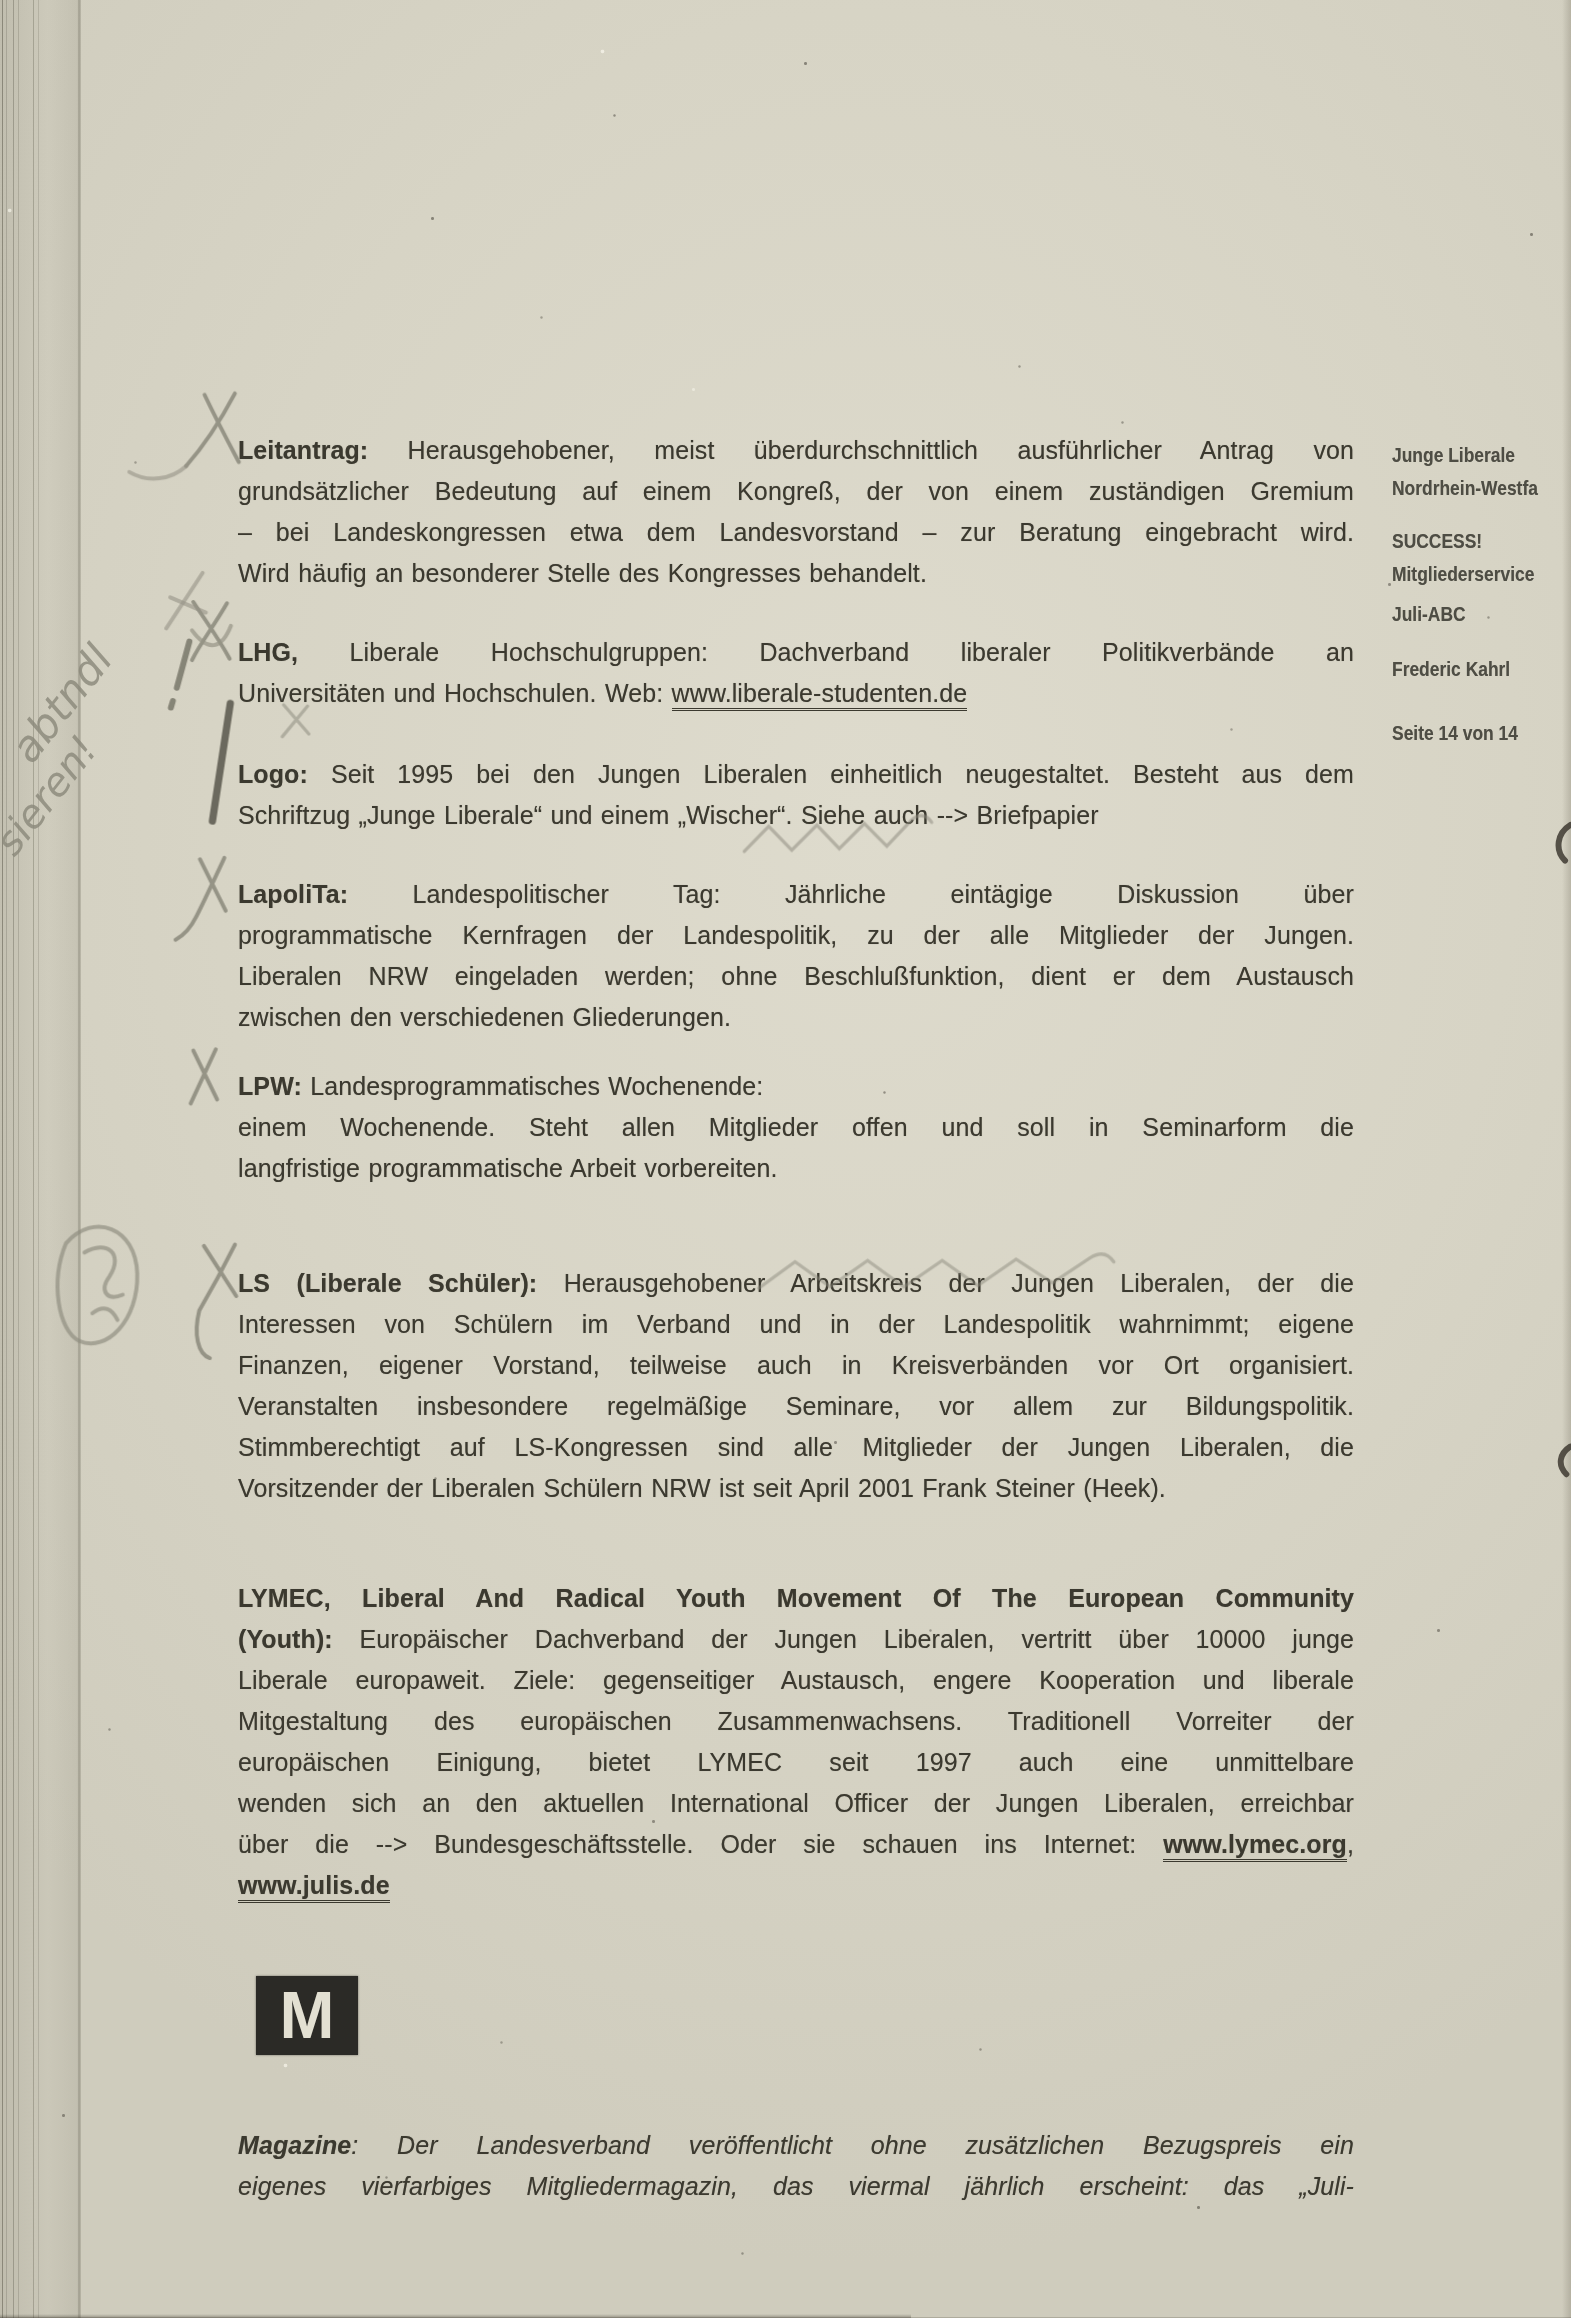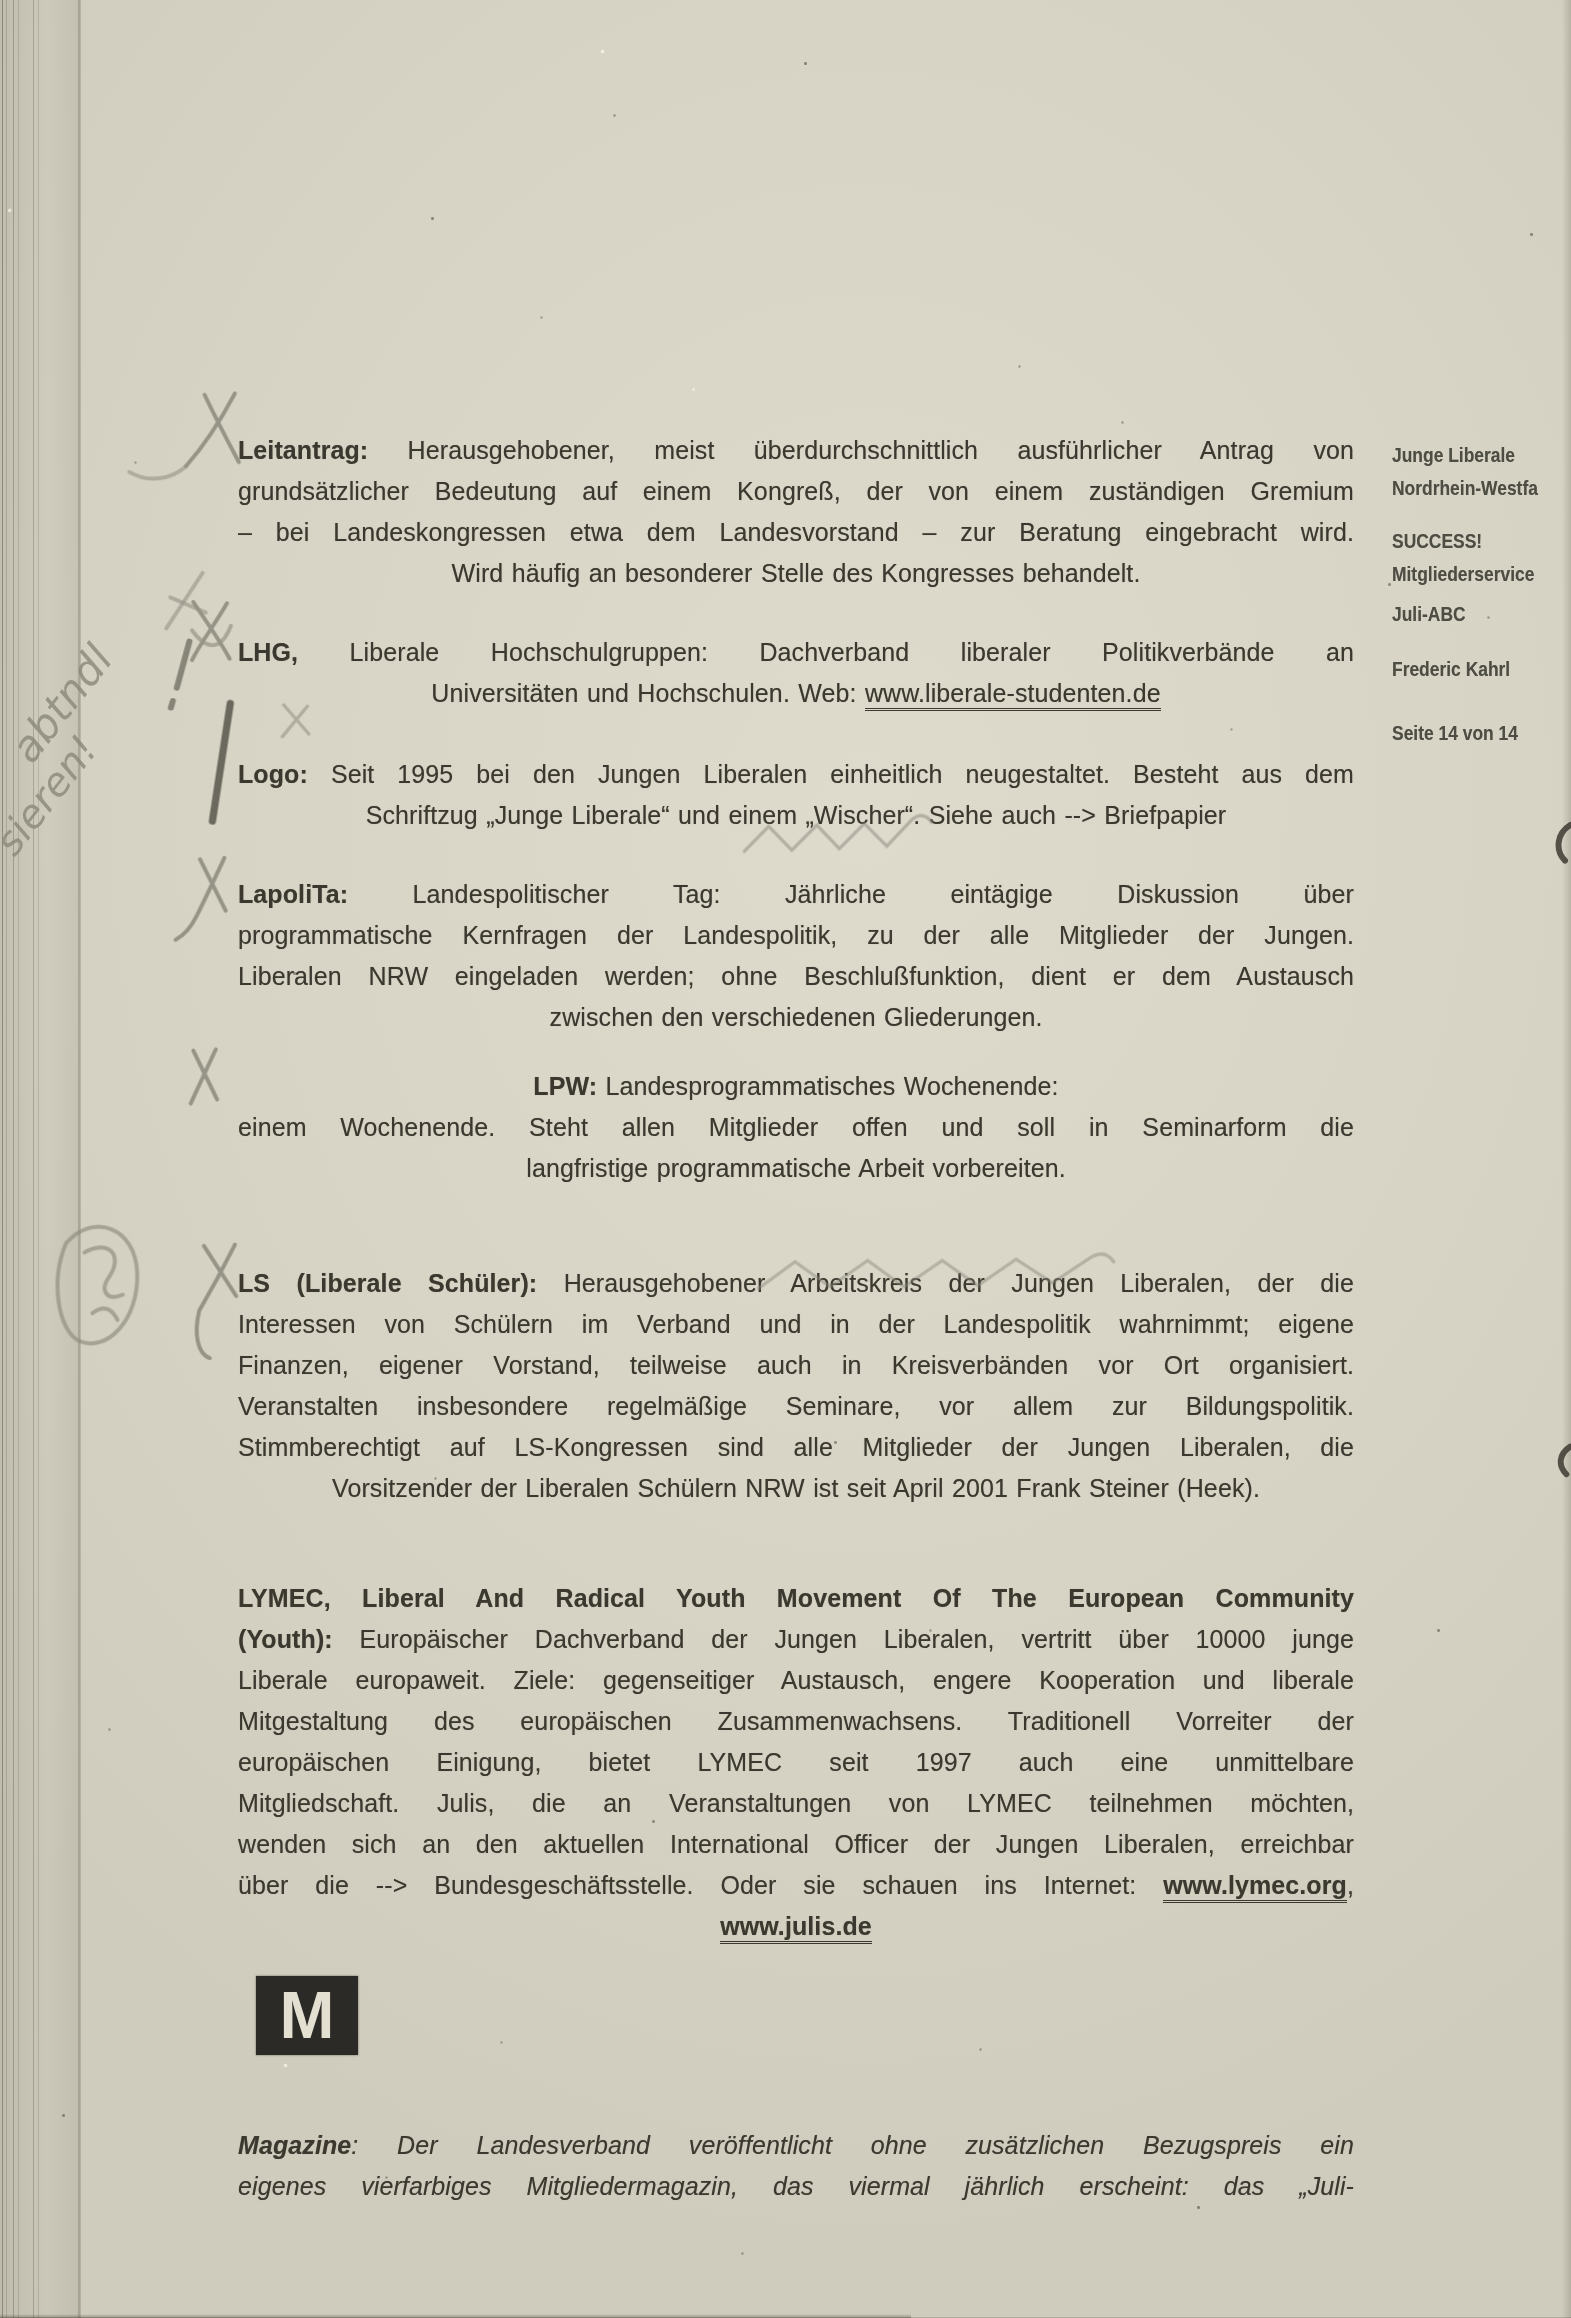--- a/index.html
+++ b/index.html
@@ -26,21 +26,21 @@
   #bottomEdge{position:absolute;bottom:0;left:0;width:58%;height:4.6px;
     background:linear-gradient(0deg, rgba(60,56,46,.5), rgba(60,56,46,0));}
   #bottomEdge2{position:absolute;bottom:0;left:0;right:0;height:2px;background:rgba(60,56,46,.22);}
 
   
   #glossary{position:absolute;left:0;top:16px;width:100%;height:100%;}
   .paragraph{position:absolute;left:238px;width:1116px;color:#3b392f;
     font-size:25px;line-height:41px;letter-spacing:0.1px;word-spacing:1.3px;
     text-shadow:0 0 0.7px rgba(59,57,47,.45);}
   .line{height:41px;text-align:justify;text-align-last:justify;white-space:normal;overflow:visible;}
-  .line.nojust{text-align:center;text-align-last:auto;}
+  .line.nojust{text-align:left;text-align-last:auto;}
   .b{font-weight:bold;}
   .u{border-bottom:3.3px double #3b392f;padding-bottom:0.7px;}
 
   
   #sidebar{position:absolute;left:8px;top:0;width:100%;height:100%;}
   .sbline{position:absolute;font-weight:bold;font-size:21px;line-height:24px;
     color:#4e4d44;letter-spacing:0;transform:scaleX(.83);transform-origin:left top;
     text-shadow:0 0 0.7px rgba(78,77,68,.4);white-space:nowrap;}
 
   
@@ -127,21 +127,20 @@
         <div class="line"><span>Veranstalten insbesondere regelmäßige Seminare, vor allem zur Bildungspolitik.</span></div>
         <div class="line"><span>Stimmberechtigt auf LS-Kongressen sind alle Mitglieder der Jungen Liberalen, die</span></div>
         <div class="line nojust"><span>Vorsitzender der Liberalen Schülern NRW ist seit April 2001 Frank Steiner (Heek).</span></div>
       </div>
       <div class="paragraph" style="top: 1562px;">
         <div class="line"><span class="b">LYMEC, Liberal And Radical Youth Movement Of The European Community</span></div>
         <div class="line"><span class="b">(Youth):</span><span> Europäischer Dachverband der Jungen Liberalen, vertritt über 10000 junge</span></div>
         <div class="line"><span>Liberale europaweit. Ziele: gegenseitiger Austausch, engere Kooperation und liberale</span></div>
         <div class="line"><span>Mitgestaltung des europäischen Zusammenwachsens. Traditionell Vorreiter der</span></div>
         <div class="line"><span>europäischen Einigung, bietet LYMEC seit 1997 auch eine unmittelbare</span></div>
-        <div class="line"><span>Mitgliedschaft. Julis, die an Veranstaltungen von LYMEC teilnehmen möchten,</span></div>
         <div class="line"><span>wenden sich an den aktuellen International Officer der Jungen Liberalen, erreichbar</span></div>
         <div class="line"><span>über die --&gt; Bundesgeschäftsstelle. Oder sie schauen ins Internet: </span><span class="b u">www.lymec.org</span><span>,</span></div>
         <div class="line nojust"><span class="b u">www.julis.de</span></div>
       </div>
       <div class="paragraph" style="top: 2109px; font-style: italic;">
         <div class="line"><span class="b">Magazine</span><span>: Der Landesverband veröffentlicht ohne zusätzlichen Bezugspreis ein</span></div>
         <div class="line"><span>eigenes vierfarbiges Mitgliedermagazin, das viermal jährlich erscheint: das „Juli-</span></div>
       </div>
     </div>
 

